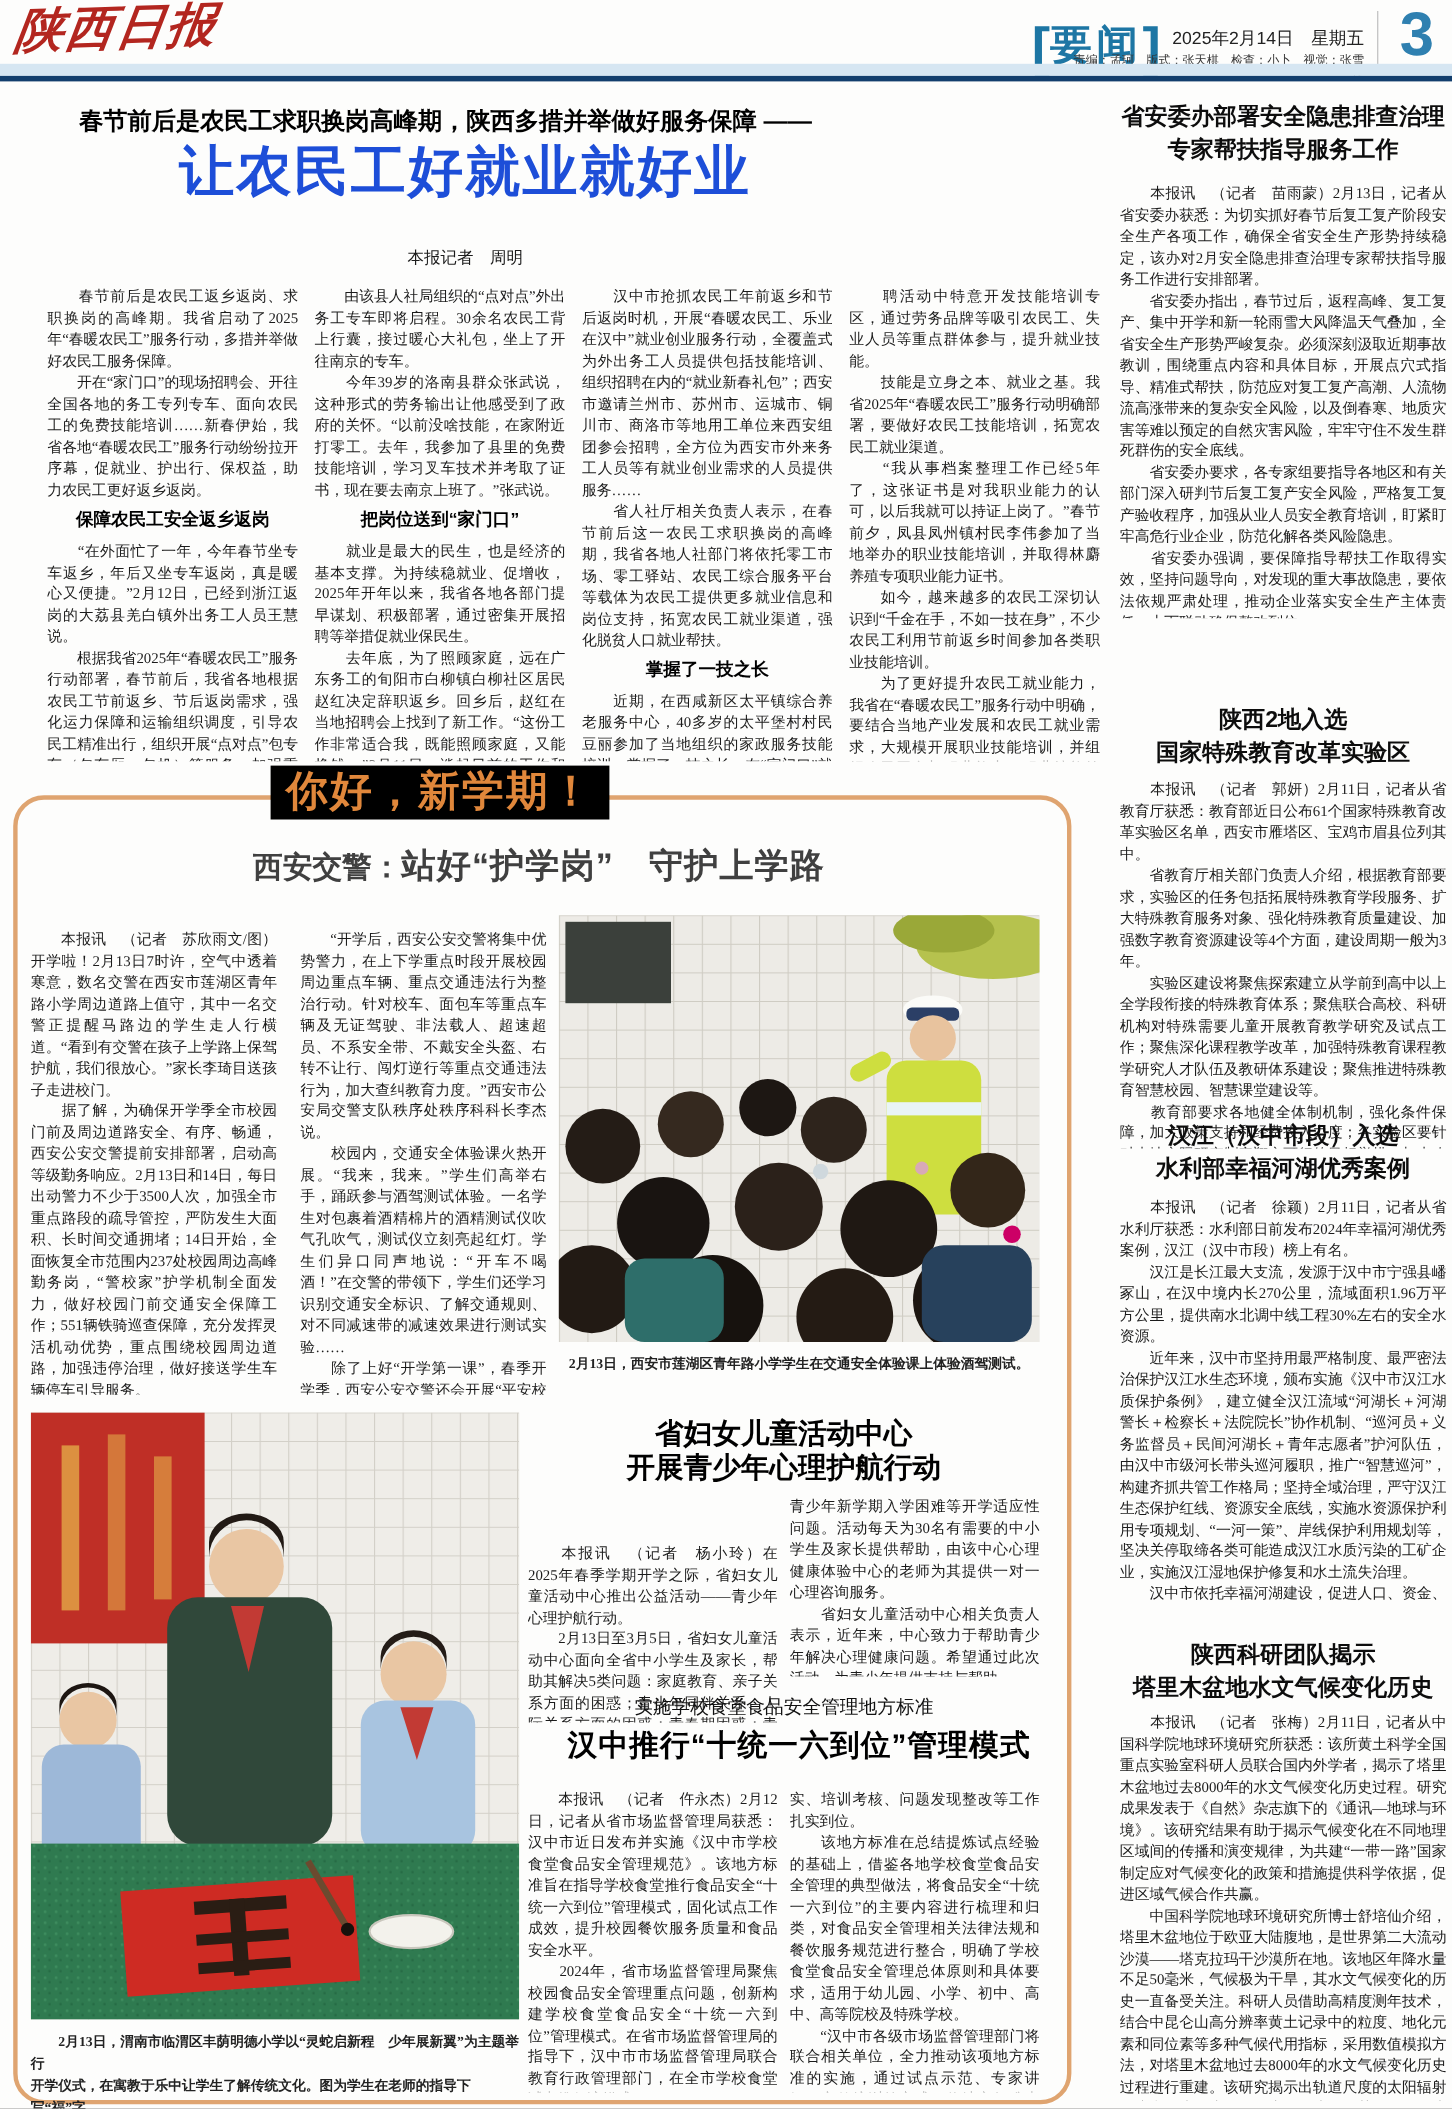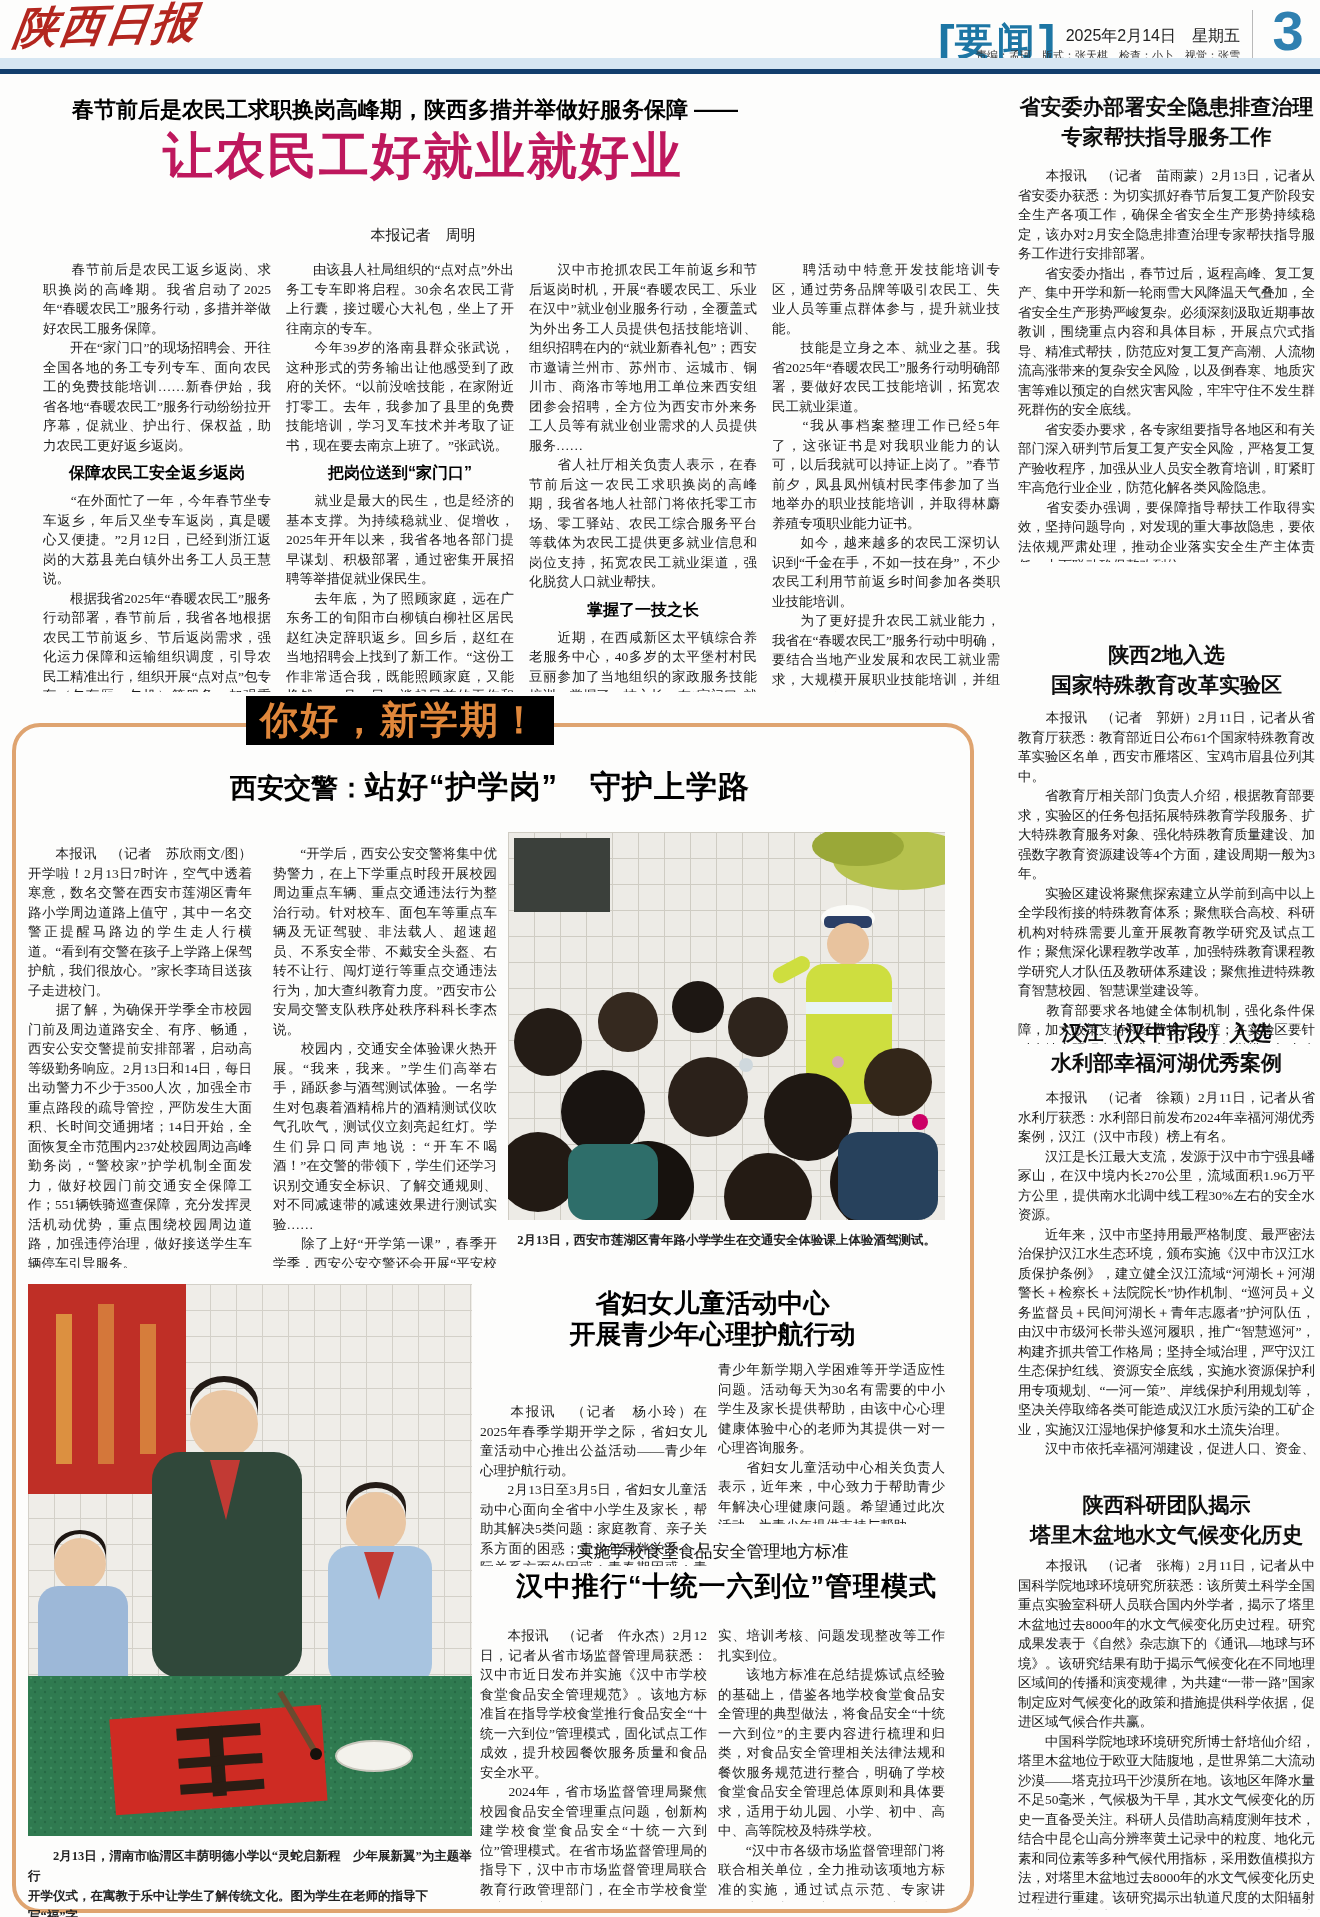--- a/index.html
+++ b/index.html
@@ -14,31 +14,31 @@
   .yaowen{left:938px;top:14px;color:#1d76a4;white-space:nowrap;font-family:"Liberation Sans",sans-serif;}
   .yaowen .br{font-size:50px;font-weight:700;vertical-align:-6px;}
   .yaowen .tx{font-size:38px;font-weight:900;letter-spacing:4px;}
   .dateline{left:990px;top:26px;width:250px;text-align:right;font:16px/1.2 "Liberation Sans",sans-serif;color:#222;}
   .editors{left:975px;top:49px;width:265px;text-align:right;font:11px/1.2 "Liberation Sans",sans-serif;color:#333;}
   .hsep{left:1252px;top:10px;width:1px;height:52px;background:#b9b9b9;}
   .pageno{left:1258px;top:0px;width:60px;text-align:center;font:900 56px/1.1 "Liberation Sans",sans-serif;color:#2f80b0;}
   
   .kicker{left:43px;top:96px;width:724px;text-align:center;font:600 22px/1.3 "Liberation Sans",sans-serif;color:#000;}
   .mainhl{left:43px;top:126px;width:760px;text-align:center;font:900 50px/1.2 "Liberation Sans",sans-serif;
-          letter-spacing:2px;color:#be185d;}
+          letter-spacing:2px;color:#1d4ed8;}
   .byline{left:43px;top:226px;width:760px;text-align:center;font:15px/1.2 "Liberation Serif",serif;}
   .colbox{overflow:hidden;display:flex;flex-direction:column;}
   .coltext{font:13.5px/19.5px "Liberation Serif",serif;text-align:justify;white-space:pre-line;color:#1b1b1b;}
   .mcol{top:260px;height:432px;width:228px;}
   .subhead{flex:none;font:bold 16px/1 "Liberation Sans",sans-serif;text-align:center;margin:10px 0;color:#000;}
   
   .frame{left:12px;top:723px;width:954px;height:1182px;border:4px solid #dfa470;border-radius:28px;}
   .sptitle{left:246px;top:696px;width:308px;text-align:center;background:#000000;
            font:900 38px/1.3 "Liberation Sans",sans-serif;color:#e0873b;letter-spacing:2px;}
-  .policehl{left:30px;top:766px;width:920px;text-align:center;white-space:nowrap;color:#000000;
+  .policehl{left:30px;top:766px;width:920px;text-align:center;white-space:nowrap;color:#404040;
             font-family:"Liberation Sans",sans-serif;}
   .policehl .pfx{font-size:27px;font-weight:600;}
   .policehl .mn{font-size:31px;font-weight:900;letter-spacing:1px;}
   .caption{font:600 12.5px/20px "Liberation Serif",serif;color:#222;}
   .hl2{font:900 26px/31px "Liberation Sans",sans-serif;text-align:center;color:#000;}
   .kicker2{font:400 17px/1.2 "Liberation Sans",sans-serif;text-align:center;color:#111;}
   .hl3{font:900 27px/1.2 "Liberation Sans",sans-serif;text-align:center;color:#000;letter-spacing:1px;}
   
   .sidehl{left:1018px;width:297px;text-align:center;font:900 21px/30px "Liberation Sans",sans-serif;color:#0d0d0d;}
   .sidebody{left:1018px;width:297px;}

